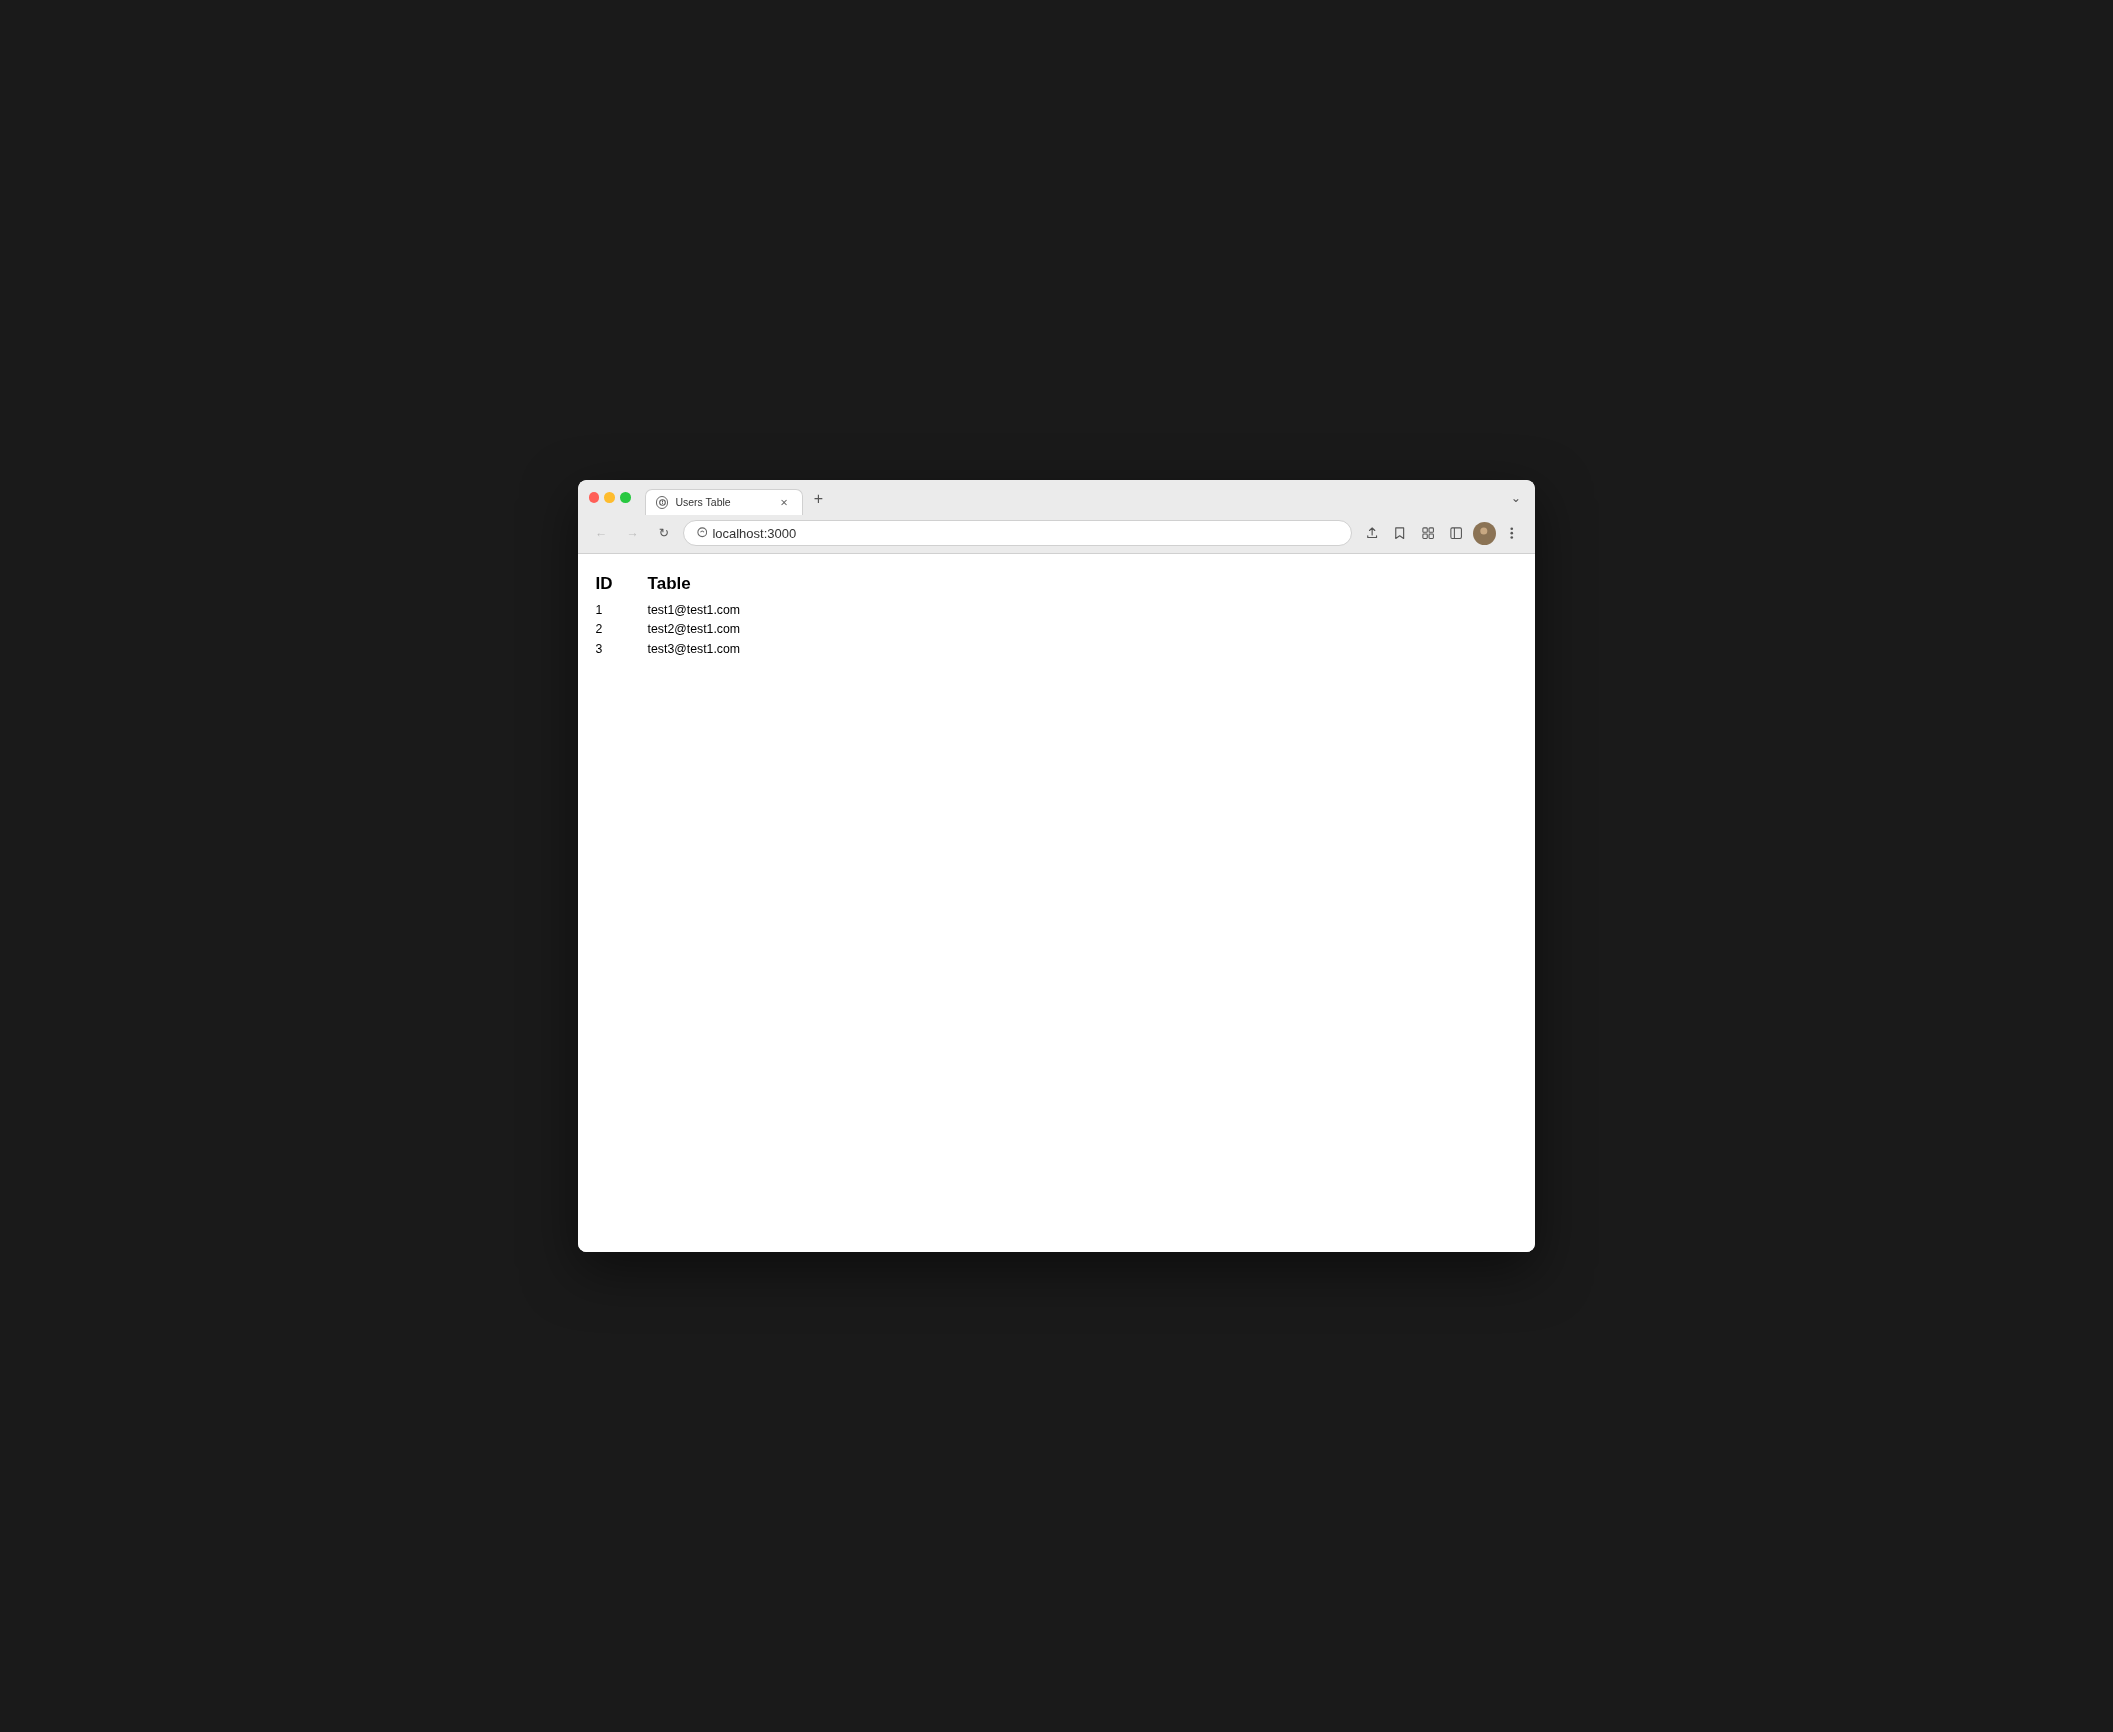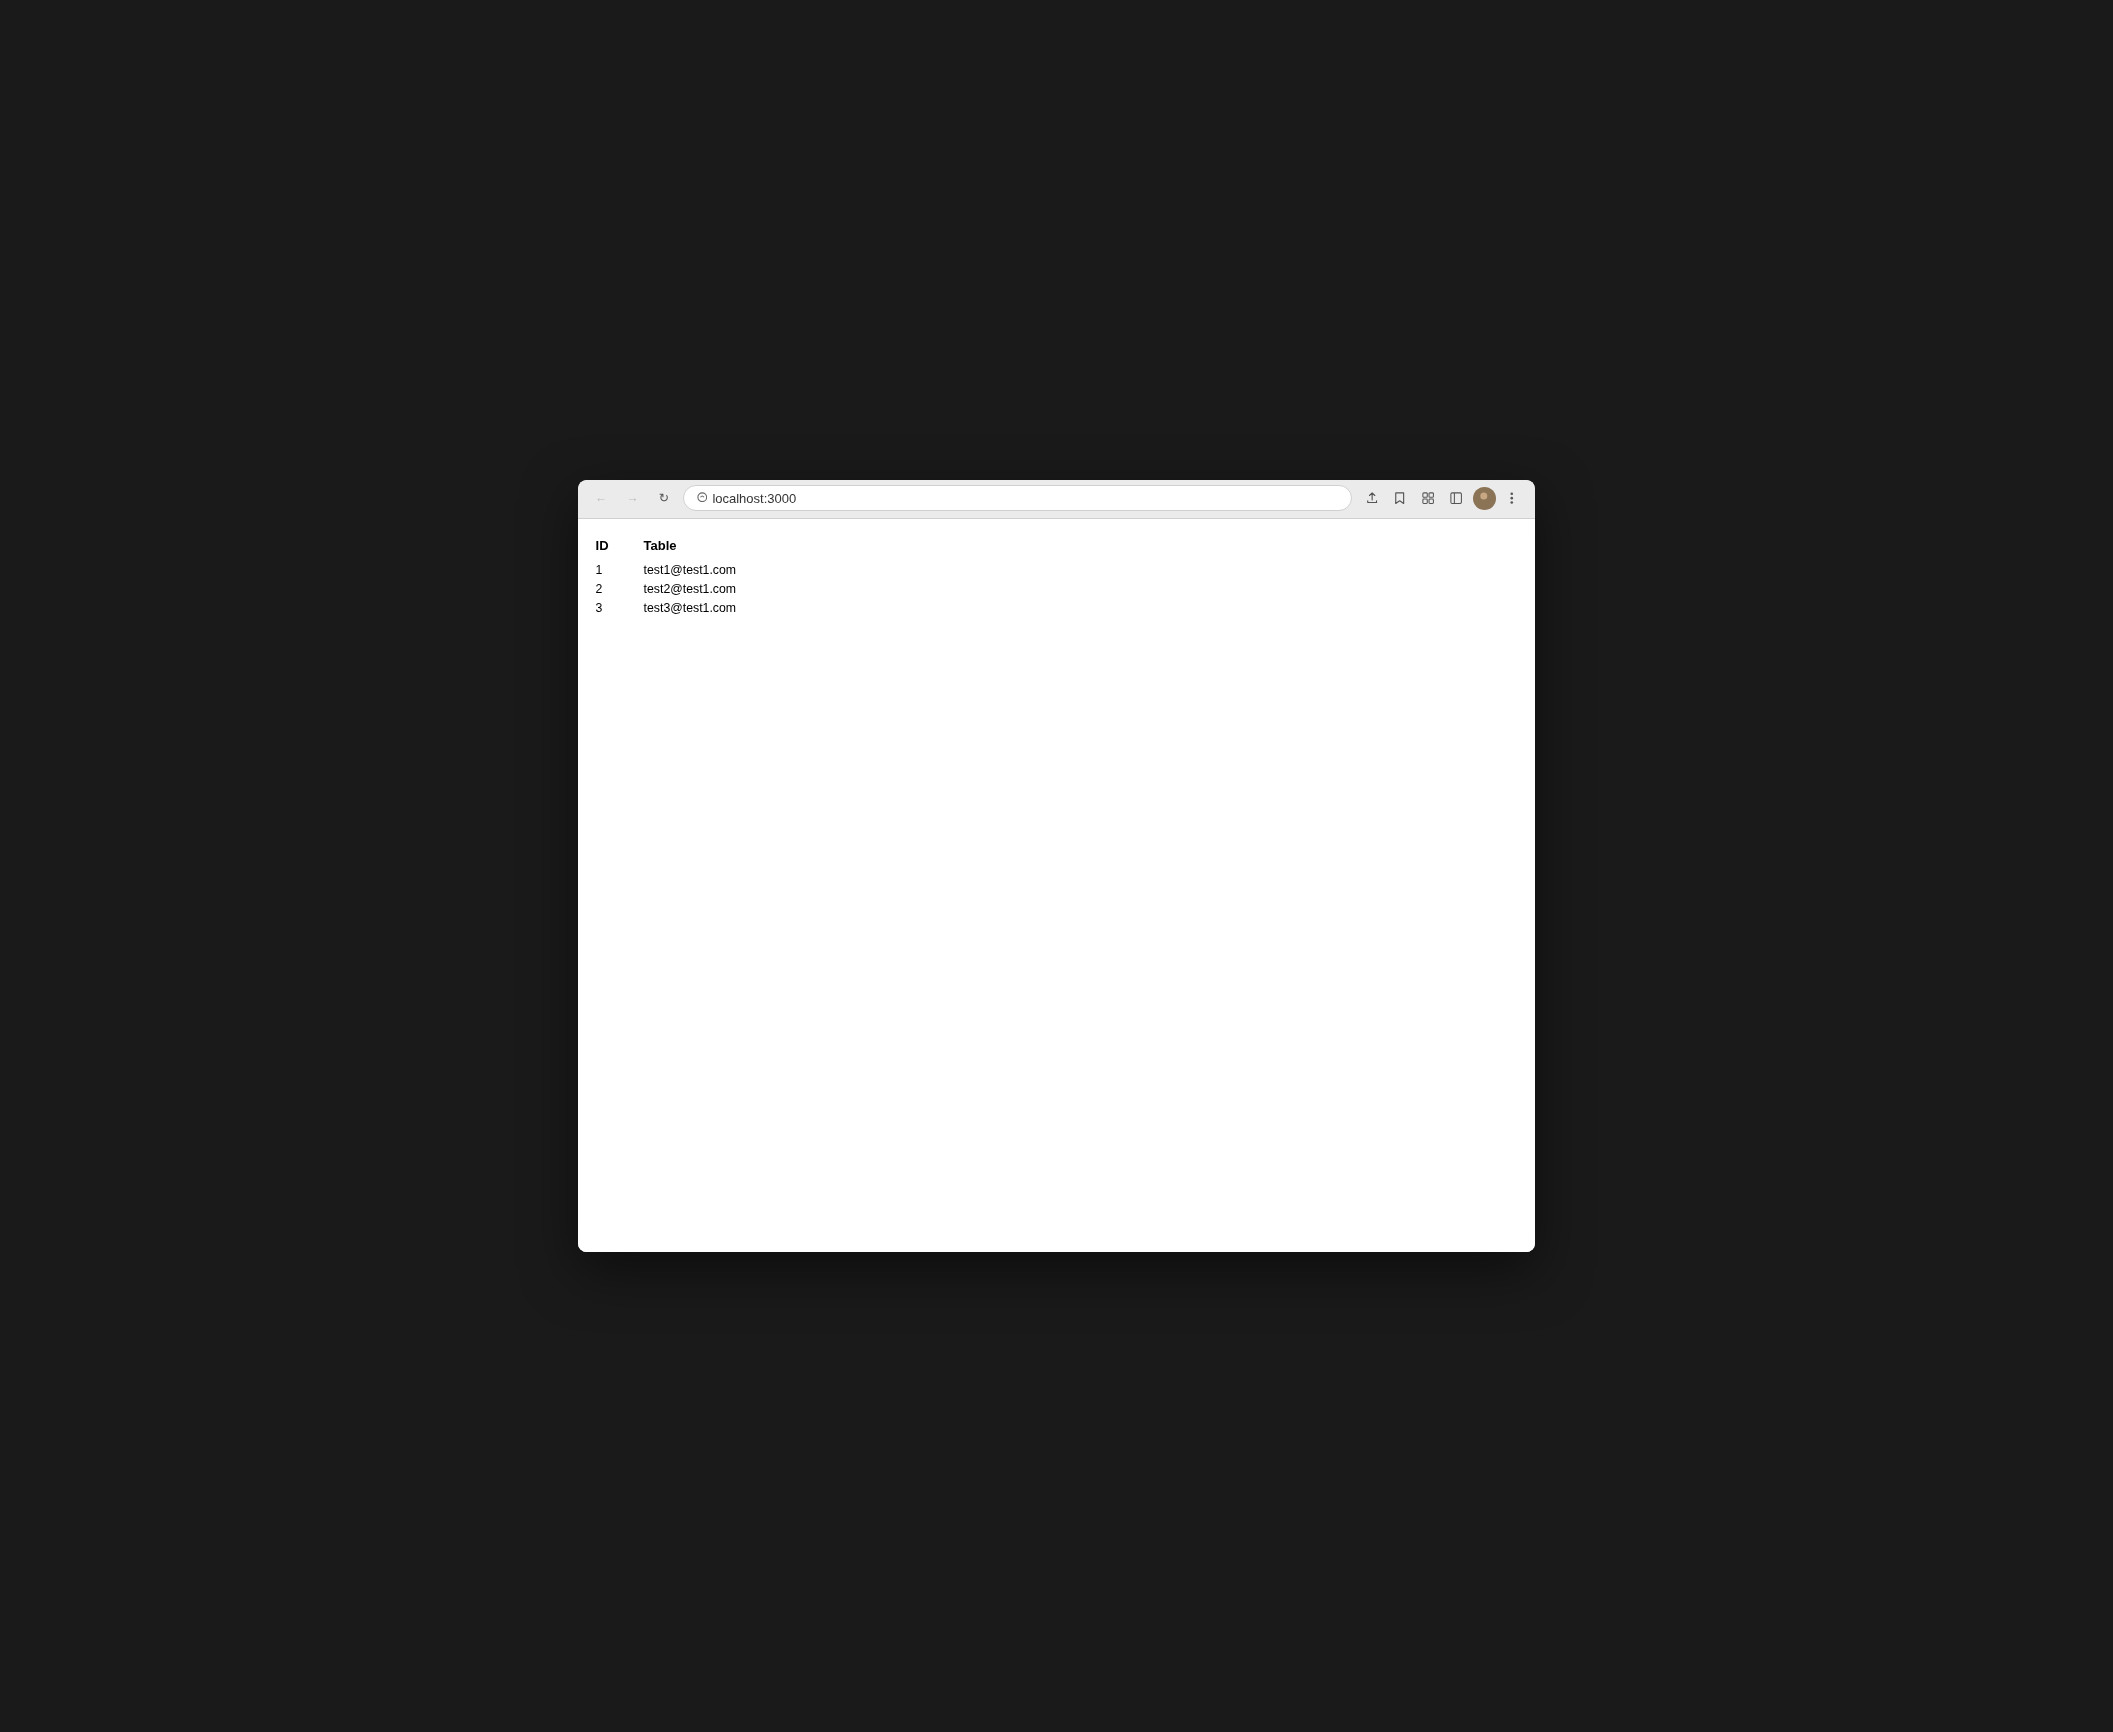--- a/index.html
+++ b/index.html
@@ -227,40 +227,65 @@
 
     table {
       border-collapse: collapse;
       font-size: 12.3px;
     }
 
     th {
       font-weight: bold;
       text-align: left;
       padding: 1.8px 35px 7px 0;
-      font-size: 13px;
+      font-size: 17px;
       margin-left: 48px;
     }
 
     td {
       padding: 2.6px 35px 2.6px 0;
       font-size: 12.3px;
       vertical-align: top;
     }
 
     tr td:first-child {
       min-width: 26px;
     }
   </style>
 </head>
 <body>
 
 <div class="browser-window">
 
   <div class="title-bar">
+    <div class="tab-bar">
+      <div class="traffic-lights">
+        <div class="traffic-light close"></div>
+        <div class="traffic-light minimize"></div>
+        <div class="traffic-light maximize"></div>
+      </div>
+
+      <div class="tab">
+        <div class="tab-favicon">
+          <svg width="7" height="7" viewBox="0 0 10 10">
+            <circle cx="5" cy="5" r="4" fill="none" stroke="#555" stroke-width="1.5"></circle>
+            <line x1="5" y1="2" x2="5" y2="5" stroke="#555" stroke-width="1.5"></line>
+            <circle cx="5" cy="6.5" r="0.8" fill="#555"></circle>
+          </svg>
+        </div>
+        <span class="tab-title">Users Table</span>
+        <div class="tab-close">✕</div>
+      </div>
+
+      <div class="new-tab-btn">+</div>
+
+      <div class="tab-bar-right">
+        <span class="dropdown-arrow">⌄</span>
+      </div>
+    </div>
 
     <div class="address-bar">
       <div class="nav-btn disabled">
         <span>←</span>
       </div>
       <div class="nav-btn disabled">
         <span>→</span>
       </div>
       <div class="nav-btn">
         <span>↻</span>

